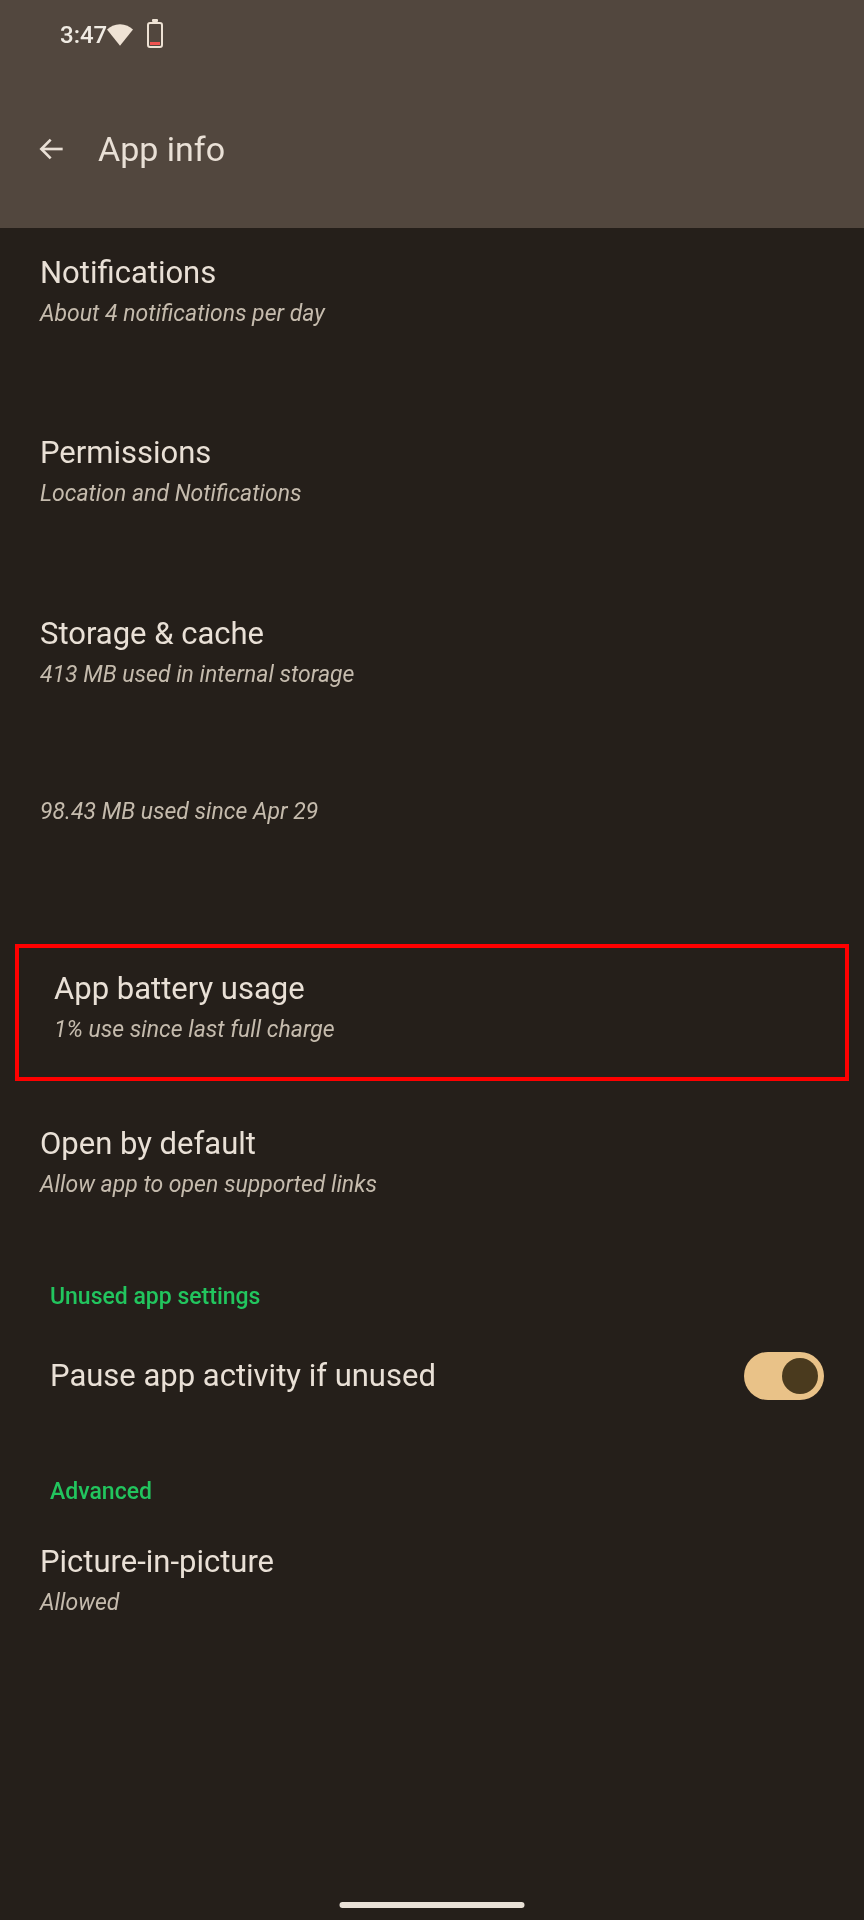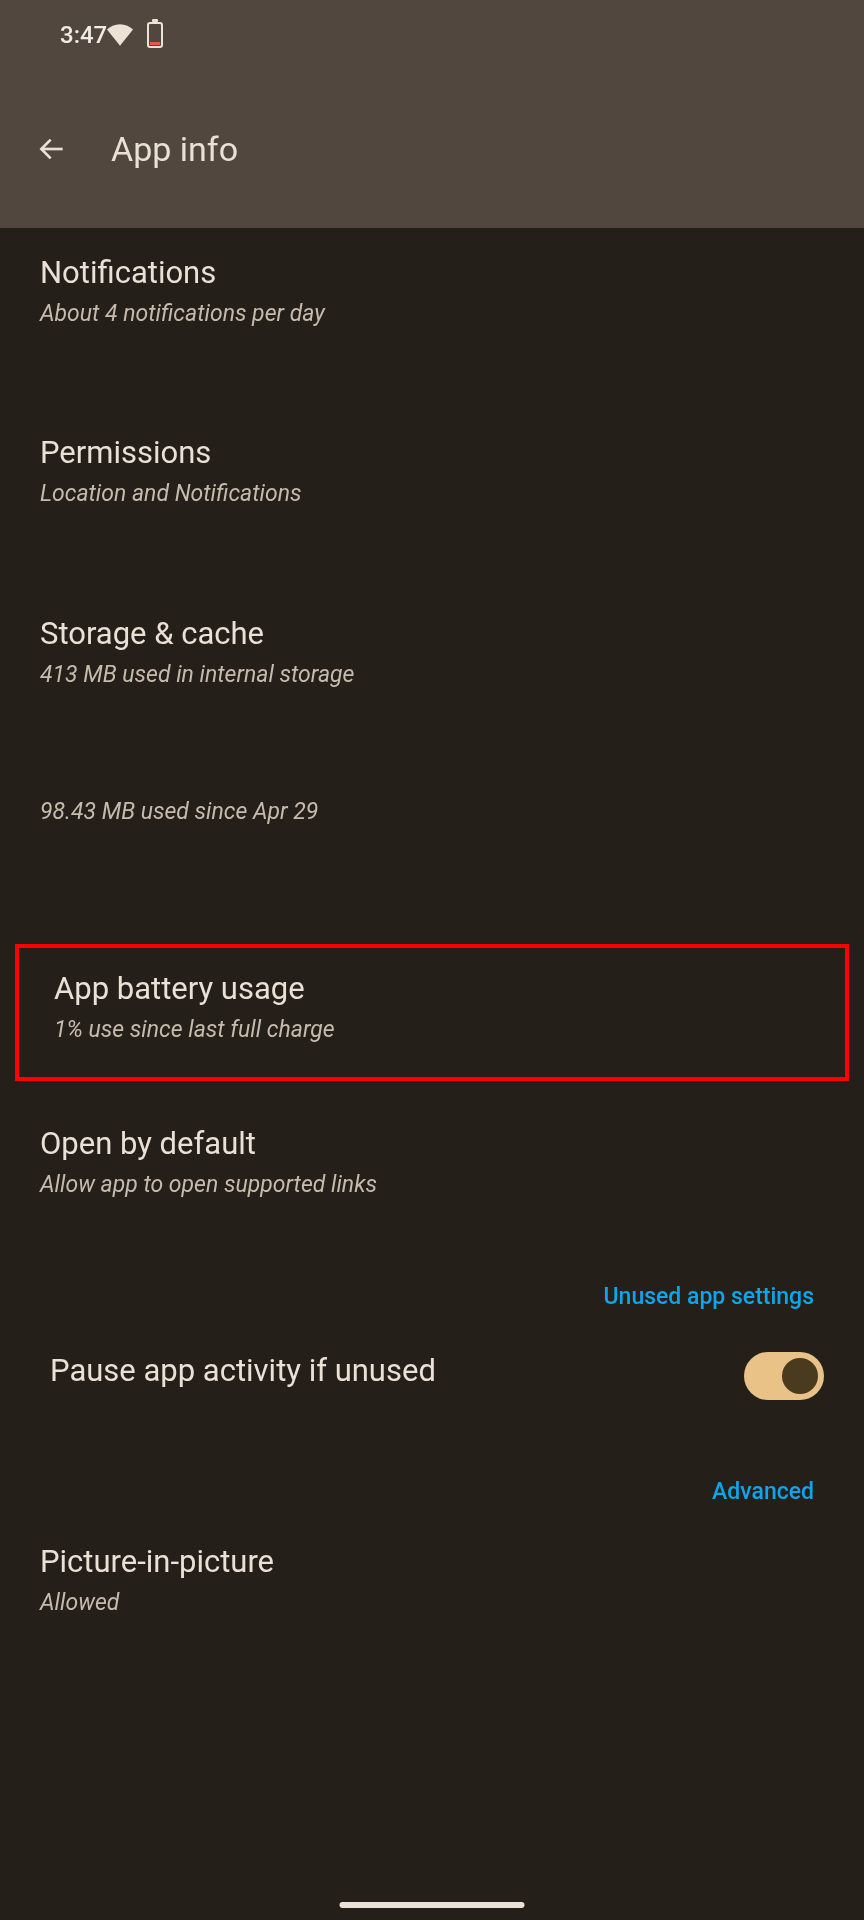--- a/index.html
+++ b/index.html
@@ -34,21 +34,21 @@
       display: flex;
       align-items: center;
       gap: 10px;
     }
     .header {
       background: #52473e;
       height: 158px;
       display: flex;
       align-items: center;
       padding: 0 28px;
-      gap: 35px;
+      gap: 22px;
     }
     .back-btn {
       width: 48px;
       height: 48px;
       display: flex;
       align-items: center;
       justify-content: center;
       cursor: pointer;
     }
     .header-title {
@@ -86,28 +86,27 @@
       padding: 22px 35px 30px 35px;
     }
     .highlight-spacer-before {
       height: 38px;
     }
     .highlight-spacer-after {
       height: 18px;
     }
     .section-header {
       font-size: 23px;
-      color: #0ea5e9;
+      color: #22c55e;
       font-weight: 500;
       padding: 22px 50px 20px 50px;
-      text-align: right;
     }
     .setting-row {
       display: flex;
-      align-items: flex-start;
+      align-items: flex-end;
       padding: 22px 40px 30px 50px;
       cursor: pointer;
     }
     .setting-row-text {
       flex: 1;
       padding-right: 20px;
     }
     .toggle {
       width: 80px;
       height: 48px;

